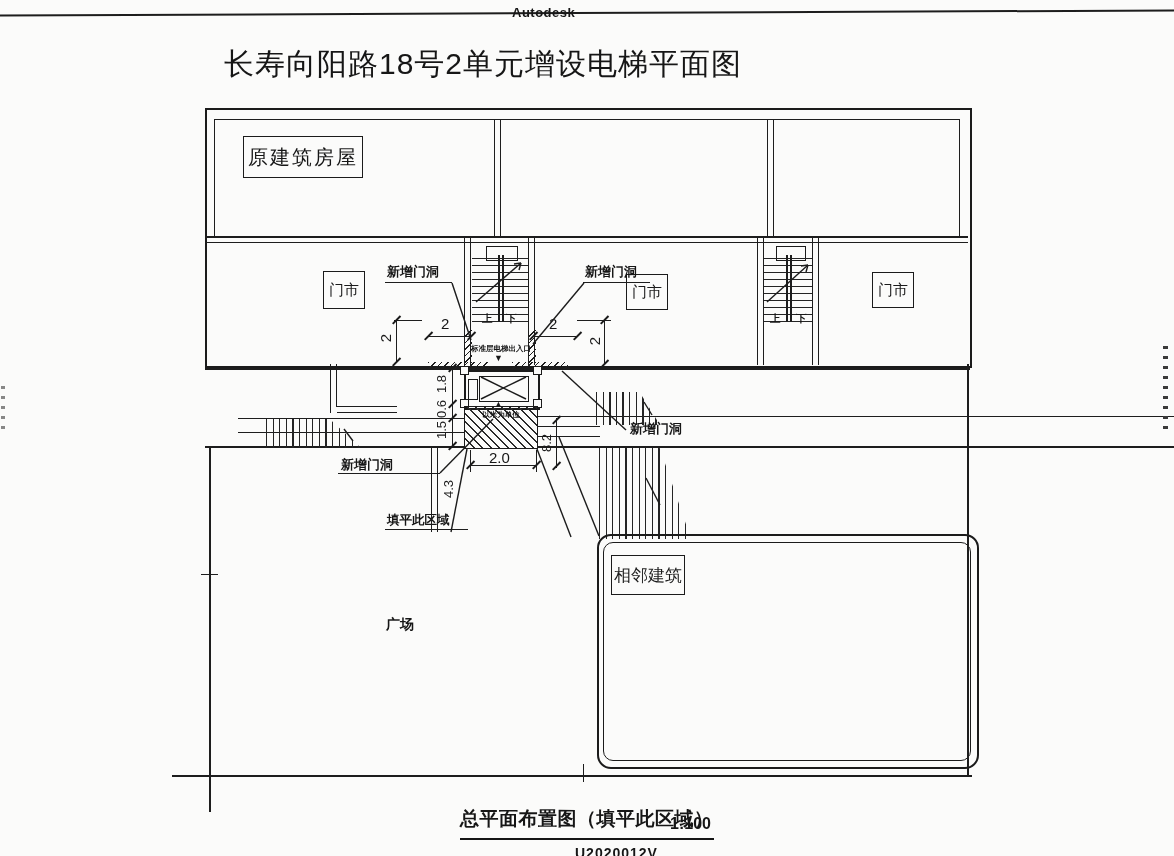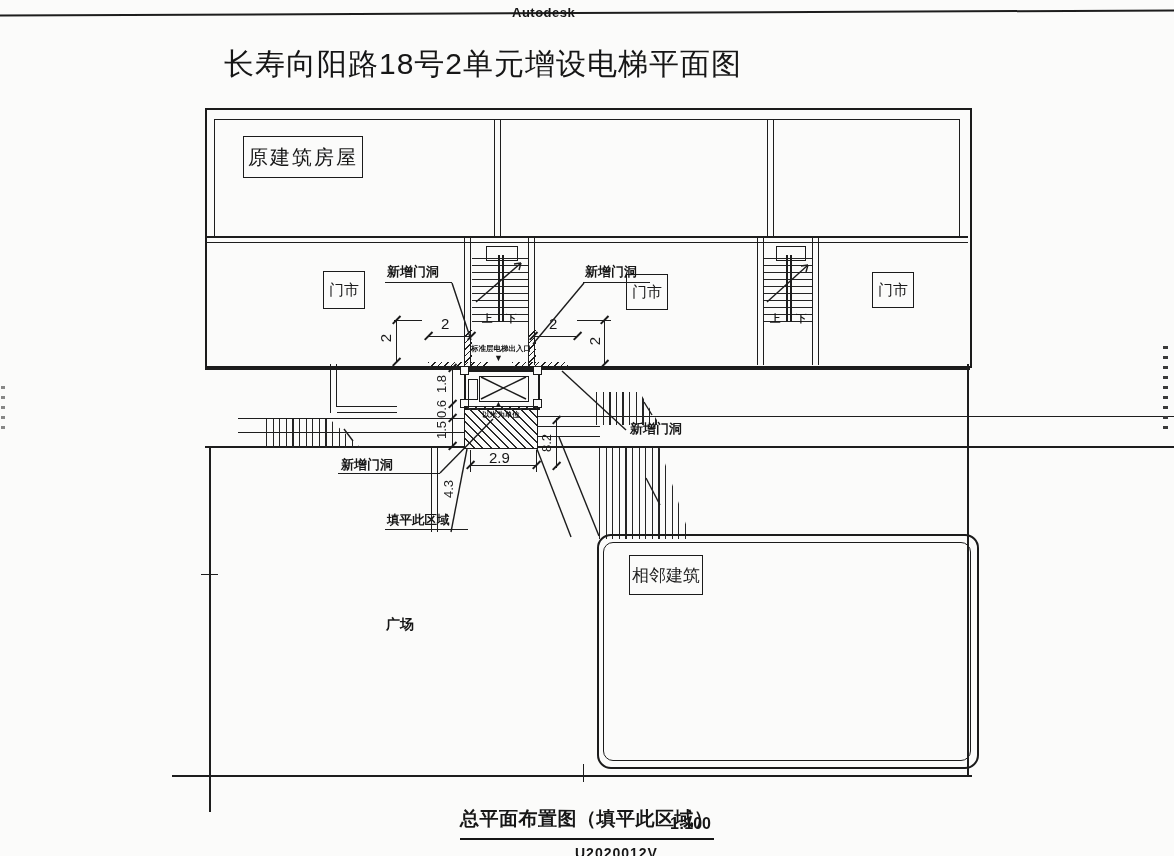--- a/index.html
+++ b/index.html
@@ -167,36 +167,36 @@
   </div>
 <div class="rot" style="left:426px;top:423px;width:30px;height:14px;">
     <span style="font-size:13px;">1.5</span>
   </div>
 
 <div class="v" style="left:470px;top:450px;height:22px;width:1px;"></div>
 <div class="v" style="left:536px;top:450px;height:22px;width:1px;"></div>
 <div class="h" style="left:470px;top:465px;width:66px;height:1.2px;"></div>
 <span class="tick" style="left:465px;top:464px;"></span>
 <span class="tick" style="left:531px;top:464px;"></span>
-<div class="lab" style="left:489px;top:449px;font-size:15px;">2.9</div>
+<div class="lab" style="left:489px;top:449px;font-size:15px;">2.0</div>
 
 <div class="v" style="left:556px;top:418px;height:50px;width:1px;"></div>
 <span class="tick" style="left:551px;top:419px;"></span>
 <span class="tick" style="left:551px;top:465px;"></span>
 <div class="rot" style="left:531px;top:436px;width:30px;height:14px;">
     <span style="font-size:13px;">8.2</span>
   </div>
 
 <div class="rot" style="left:433px;top:482px;width:30px;height:14px;">
     <span style="font-size:13px;">4.3</span>
   </div>
 
 <div class="abs" style="left:597px;top:534px;width:378px;height:231px;border:2px solid #1b1b1b;border-radius:14px;"></div>
 <div class="abs" style="left:603px;top:542px;width:366px;height:217px;border:1.2px solid #1b1b1b;border-radius:10px;"></div>
-<div class="box" style="left:611px;top:555px;width:72px;height:38px;margin-left:18px;">
+<div class="box" style="left:611px;top:555px;width:72px;height:38px;">
   <span style="font-size:17px;">相邻建筑</span>
 </div>
 
 <div class="lab" style="left:386px;top:616px;font-size:14px;font-weight:bold;">广场</div>
 
 <div class="v" style="left:209px;top:446px;height:366px;width:1.6px;"></div>
 <div class="h" style="left:201px;top:574px;width:17px;height:1.3px;"></div>
 <div class="v" style="left:967px;top:364px;height:412px;width:1.6px;"></div>
 <div class="h" style="left:172px;top:775px;width:800px;height:1.6px;"></div>
 <div class="v" style="left:583px;top:764px;height:18px;width:1.2px;"></div>

